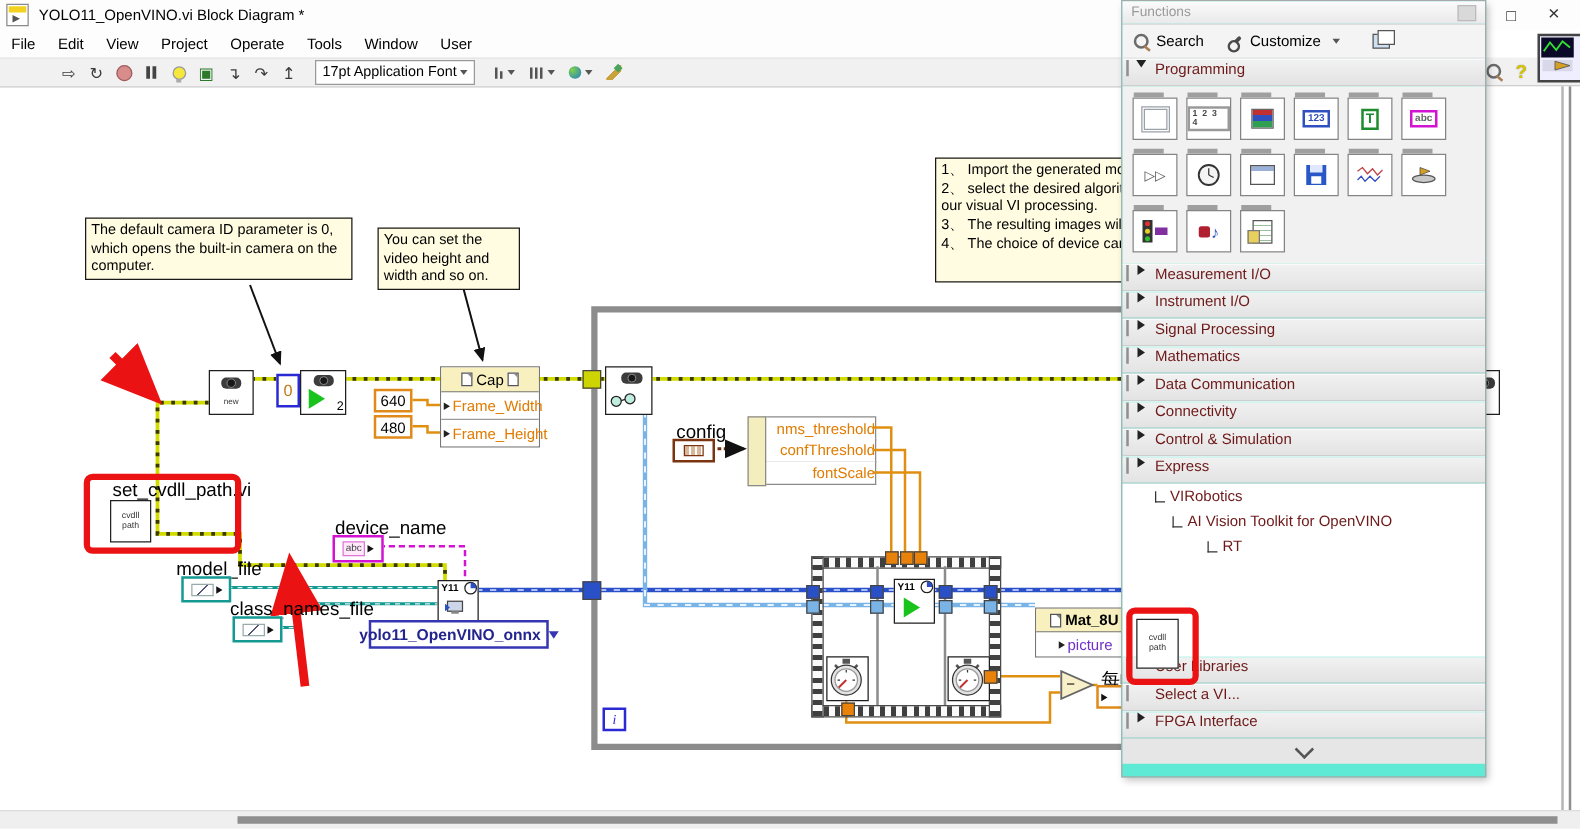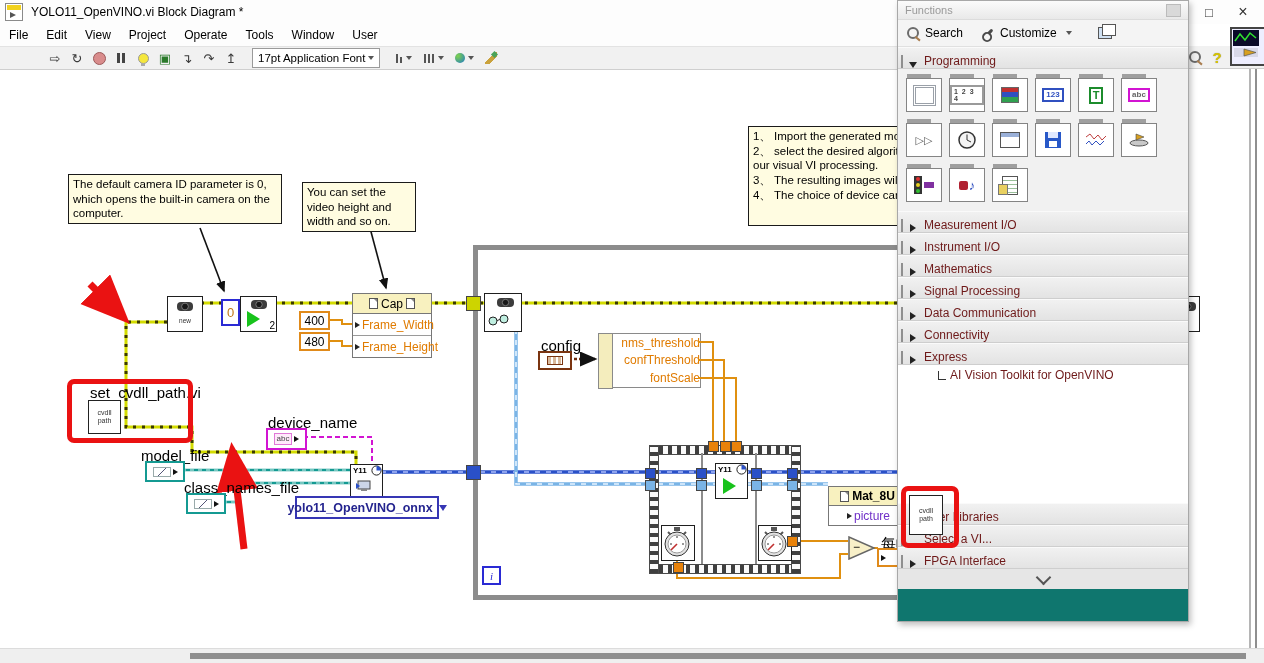--- a/index.html
+++ b/index.html
@@ -61,29 +61,29 @@
   .cfgglyph{width:14px;height:7px;border:1px solid #7a3410;background:repeating-linear-gradient(90deg,#d8b89a 0 3px,#fff 3px 5px)}
   .unrow{background:#fff;border:1px solid #8a8a8a;border-top:none;display:flex;align-items:center;justify-content:flex-end;font-size:12px;color:#e07b00}
   .loopb{border:5px solid #8c8c8c;z-index:3;background:transparent}
   .tunnel{z-index:7;border:1px solid #444}
   .film{z-index:4;border:1px solid #4a4a4a}
   .filmh{background:repeating-linear-gradient(90deg,#3f3f3f 0 4px,#fafafa 4px 9px)}
   .filmv{background:repeating-linear-gradient(0deg,#3f3f3f 0 4px,#fafafa 4px 9px)}
   .seqdiv{width:2px;background:#8c8c8c;z-index:4}
   .iterm{border:2px solid #2a2ad4;background:#fff;color:#2a2ad4;font-size:11px;font-family:"Liberation Serif",serif;font-style:italic;display:flex;align-items:center;justify-content:center;z-index:6}
   
-  .pal{left:897px;top:0;width:290px;height:620px;background:#0f766e;border:1px solid #a8a8a8;box-shadow:2px 3px 6px rgba(0,0,0,.25);z-index:30;font-size:12px}
+  .pal{left:897px;top:0;width:290px;height:620px;background:#5eead4;border:1px solid #a8a8a8;box-shadow:2px 3px 6px rgba(0,0,0,.25);z-index:30;font-size:12px}
   .pal-title{height:18px;background:linear-gradient(#fbfbfb,#e9e9e9);color:#9a9a9a;font-size:11px;display:flex;align-items:center;padding:0 7px;border-bottom:1px solid #dcdcdc}
   .pinbtn{margin-left:auto;width:13px;height:11px;background:#d9d9d9;border:1px solid #bbb}
   .pal-tools{height:26px;background:#f4f4f4;display:flex;align-items:center;padding:0 9px;gap:6px;border-bottom:1px solid #e0e0e0}
   .wrench{width:11px;height:3px;background:#4a4a4a;transform:rotate(-45deg);border-radius:2px;position:relative}
   .wrench::after{content:"";position:absolute;left:-3px;top:-2px;width:6px;height:6px;border:2px solid #4a4a4a;border-radius:50%;background:#f4f4f4}
   .wincopy{width:12px;height:10px;border:1px solid #555;background:#cfe0f2;position:relative}
   .wincopy::after{content:"";position:absolute;left:3px;top:-4px;width:12px;height:10px;border:1px solid #555;background:#fff}
-  .prow{height:20px;display:flex;align-items:flex-end;background:linear-gradient(#f1f1f1,#e3e3e3);border-top:1px solid #fafafa;border-bottom:1px solid #cecece;color:#6e1919}
+  .prow{height:20px;display:flex;align-items:flex-start;background:linear-gradient(#f1f1f1,#e3e3e3);border-top:1px solid #fafafa;border-bottom:1px solid #cecece;color:#6e1919}
   .prow::before{content:"";width:2px;height:13px;background:#8f8f8f;margin:0 5px 0 3px}
   .tri-r{width:0;height:0;border-left:6px solid #222;border-top:4px solid transparent;border-bottom:4px solid transparent;margin:0 8px 0 2px}
   .tri-d{width:0;height:0;border-top:6px solid #222;border-left:4px solid transparent;border-right:4px solid transparent;margin:0 7px 0 1px}
   .treearea{background:#fff;color:#6e1919}
   .trow{height:20px;display:flex;align-items:center}
   .elbow{width:7px;height:8px;border-left:1px solid #333;border-bottom:1px solid #333;margin-right:4px}
   .grid{background:#f1f1f1;padding:5px 0 2px 8px;display:grid;grid-template-columns:repeat(6,43px);grid-auto-rows:45px}
   .pcell{position:relative}
   .ptab{position:absolute;left:1px;top:0;width:24px;height:4px;background:#9f9f9f}
   .picon{position:absolute;left:0;top:4px;width:34px;height:32px;background:#fff;border:1px solid #848484;display:flex;align-items:center;justify-content:center;overflow:hidden}
@@ -269,21 +269,21 @@
     <span>Cap</span>
     <span class="pagemini"></span>
   </div>
   <div class="proprow" style="height:21px">
       <span>Frame_Width</span>
     </div>
   <div class="proprow" style="height:21px;border-bottom:none">
       <span>Frame_Height</span>
     </div>
 </div>
-<div class="abs constnum" style="left:299px;top:311px;width:27px;height:15px">400</div>
+<div class="abs constnum" style="left:299px;top:311px;width:27px;height:15px">640</div>
 <div class="abs constnum" style="left:299px;top:332px;width:27px;height:15px">480</div>
 
 <div class="abs lbl" style="left:90px;top:384px">set_cvdll_path.vi</div>
 <div class="abs cvdllicon" style="left:88px;top:400px;width:31px;height:32px;z-index:6">cvdll
 path</div>
 <div class="abs redbox" style="left:67px;top:379px;width:116px;height:54px"></div>
 
 <div class="abs lbl" style="left:141px;top:447px">model_file</div>
 <div class="abs pathctl" style="left:145px;top:461px;width:36px;height:17px">
     <span class="pathglyph"></span>
@@ -566,44 +566,56 @@
   <div class="prow">
       <span class="tri-r"></span>
       <span>Measurement I/O</span>
     </div>
   <div class="prow">
       <span class="tri-r"></span>
       <span>Instrument I/O</span>
     </div>
   <div class="prow">
       <span class="tri-r"></span>
+      <span>Signal Processing</span>
+    </div>
+  <div class="prow">
+      <span class="tri-r"></span>
       <span>Mathematics</span>
     </div>
   <div class="prow">
       <span class="tri-r"></span>
-      <span>Signal Processing</span>
-    </div>
-  <div class="prow">
-      <span class="tri-r"></span>
       <span>Data Communication</span>
     </div>
   <div class="prow">
       <span class="tri-r"></span>
       <span>Connectivity</span>
     </div>
   <div class="prow">
       <span class="tri-r"></span>
+      <span>Control &amp; Simulation</span>
+    </div>
+  <div class="prow">
+      <span class="tri-r"></span>
       <span>Express</span>
     </div>
 
   <div class="treearea" style="height:138px">
+    <div class="trow" style="padding-left:26px">
+        <span class="elbow"></span>
+        <span>VIRobotics</span>
+      </div>
     <div class="trow" style="padding-left:40px">
         <span class="elbow"></span>
         <span>AI Vision Toolkit for OpenVINO</span>
       </div>
+    <div class="trow" style="padding-left:68px">
+        <span class="elbow"></span>
+        <span>RT</span>
+      </div>
     <div class="cvdllicon" style="position:absolute;left:11px;top:494px;width:32px;height:38px">cvdll
 path</div>
   </div>
 
   <div class="prow">
       <span class="tri-r"></span>
       <span>User Libraries</span>
     </div>
   <div class="prow">
       <span style="width:16px"></span>

